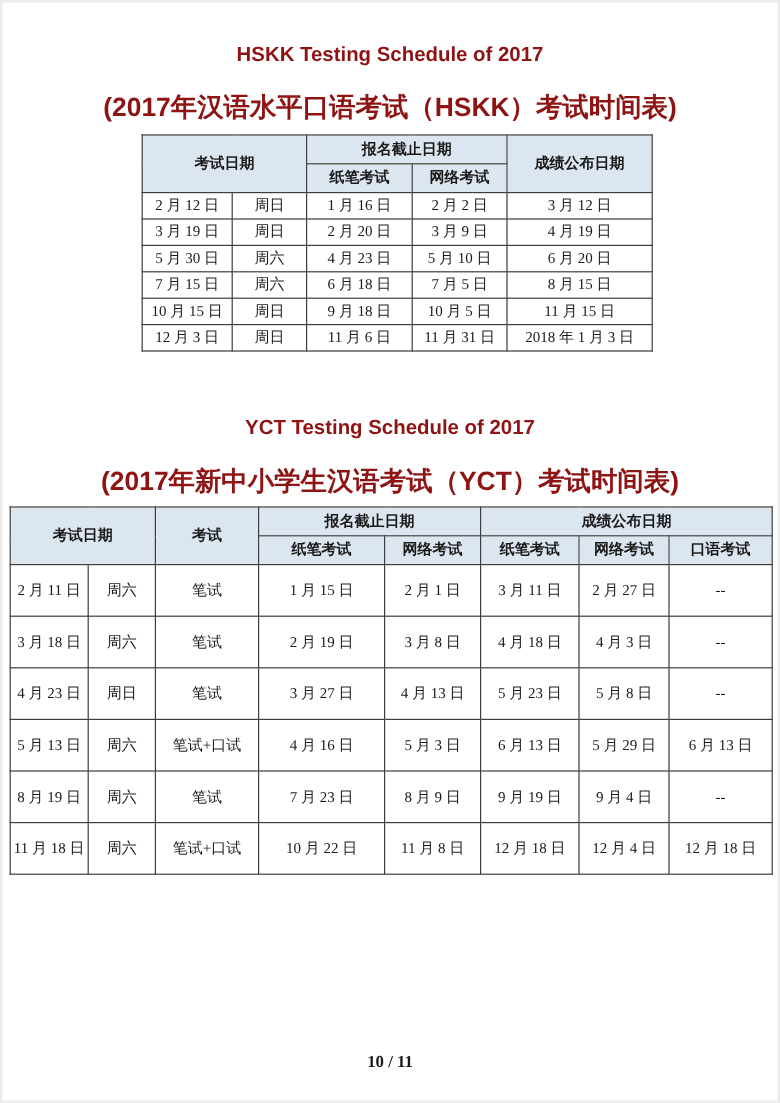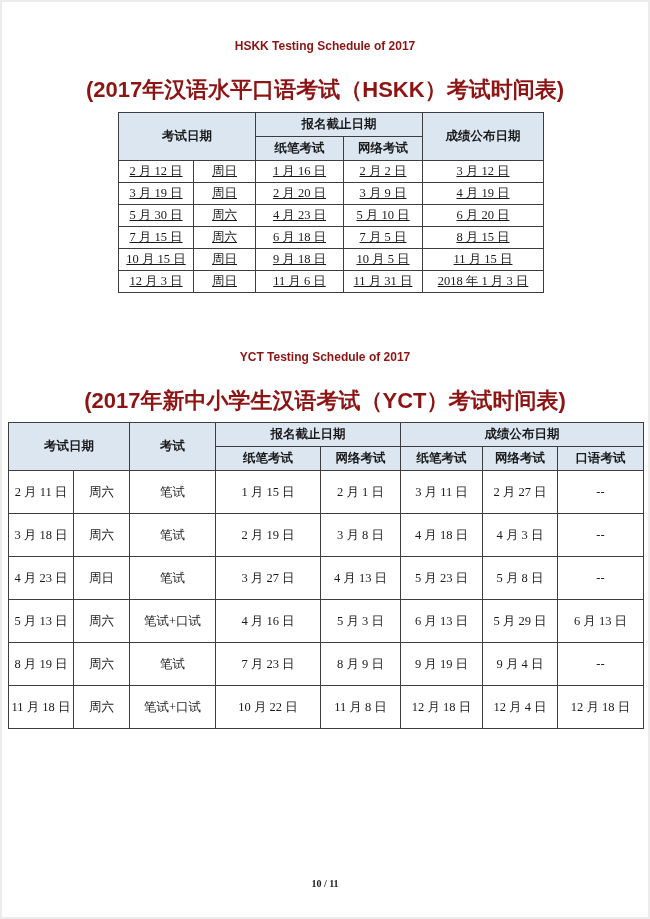--- a/index.html
+++ b/index.html
@@ -17,21 +17,21 @@
     background: #ffffff;
     box-shadow: inset 0 0 0 2px #ececec;
   }
   .title-en, .title-zh {
     margin: 0;
     text-align: center;
     color: #8e1414;
     font-family: "Liberation Sans", sans-serif;
     font-weight: bold;
   }
-  .title-en { font-size: 12px; line-height: 20px; }
+  .title-en { font-size: 17px; line-height: 20px; }
   .title-zh { font-size: 22px; line-height: 20px; }
   #hskk-title-en { padding-top: 36px; }
   #hskk-title-zh { padding-top: 24px; }
   #yct-title-en  { padding-top: 54px; }
   #yct-title-zh  { padding-top: 24px; }
 
   table {
     border-collapse: collapse;
     table-layout: fixed;
   }
@@ -44,32 +44,32 @@
     overflow: hidden;
     white-space: nowrap;
   }
   th {
     background: #dce6f1;
     font-weight: bold;
     margin-top: 20px;
   }
   #hskk-table { margin: 12px 0 0 118px; width: 425px; }
   #hskk-table tr.hrow { height: 24px; }
-  #hskk-table tr.drow { height: 22px; text-decoration: underline; }
+  #hskk-table tr.drow { height: 22px; }
 
   #yct-table { margin: 11px 0 0 8px; width: 635px; }
   #yct-table tr.hrow { height: 24px; }
   #yct-table tr.drow { height: 43px; }
 
   .footer {
     position: absolute;
     top: 878px; left: 0;
     width: 100%;
     text-align: center;
-    font-size: 10px;
+    font-size: 14px;
     font-weight: bold;
     font-family: "Liberation Serif", serif;
     color: #1a1a1a;
   }
 </style>
 </head>
 <body>
 
 <div class="page">
 

